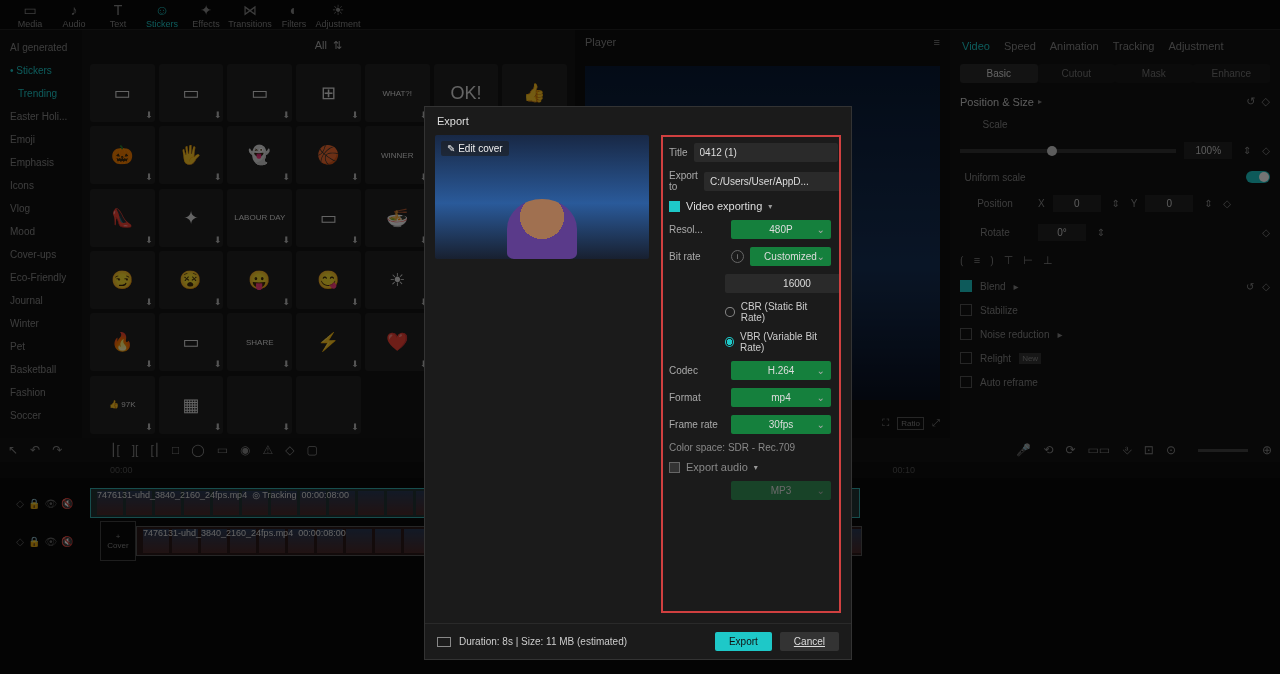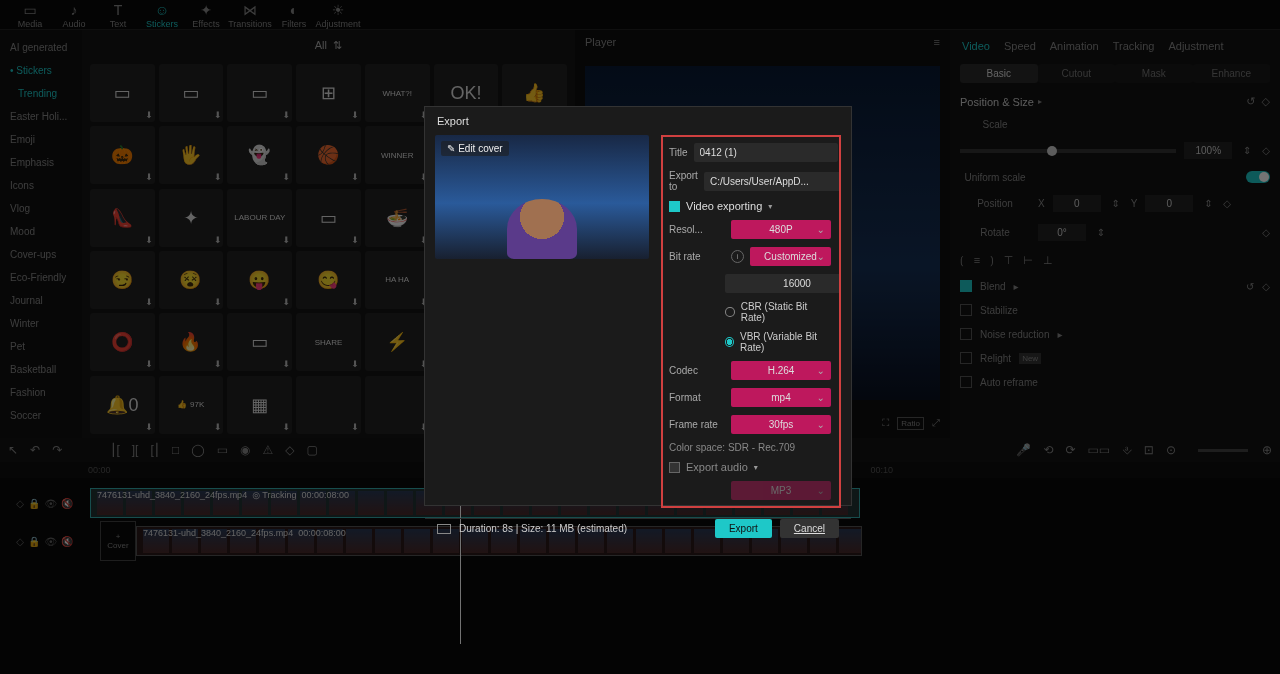--- a/index.html
+++ b/index.html
@@ -50,50 +50,50 @@
 .toggle-on{ width:24px;height:12px; background:#1ec8c8; border-radius:6px; position:relative;}
 .toggle-on::after{content:"";position:absolute;right:1px;top:1px;width:10px;height:10px;background:#fff;border-radius:50%;}
 .align-row{display:flex;gap:10px;color:#888;padding:4px 0;}
 .chk{width:12px;height:12px;border:1px solid #555;display:inline-block;}
 .chk.on{background:#1ec8c8;border-color:#1ec8c8;}
 
 
 .tl-toolbar{height:24px;background:#121212;display:flex;align-items:center;padding:0 8px;gap:14px;color:#888;font-size:12px;}
 .tl-toolbar .grp{display:flex;gap:12px;}
 .tl-toolbar .spacer{flex:1;}
-.tl-ruler{height:16px;background:#0f0f0f;color:#555;font-size:9px;padding-left:88px;display:flex;gap:60px;align-items:center;}
+.tl-ruler{height:16px;background:#0f0f0f;color:#555;font-size:9px;padding-left:110px;display:flex;gap:60px;align-items:center;}
 .timeline{background:#0a0a0a;padding:4px 0 10px;}
 .track-row{display:flex;align-items:center;height:34px;margin:4px 0;}
 .track-head{width:90px;display:flex;gap:4px;justify-content:center;color:#666;font-size:10px;}
 .clip-bar{height:30px;background:#233;border:1px solid #3aa;flex:0 0 770px;position:relative;display:flex;align-items:center;padding:0 6px;gap:3px;overflow:hidden;}
 .clip-bar.b2{border-color:#555;background:#2a1a1a;}
 .clip-label{position:absolute;top:1px;left:6px;font-size:9px;color:#ddd;z-index:2;}
 .thumb{width:26px;height:24px;background:linear-gradient(#2a3a55,#4a2a2a);flex-shrink:0;}
 .cover-box{width:36px;height:40px;border:1px solid #444;margin-left:10px;display:flex;flex-direction:column;align-items:center;justify-content:center;color:#888;font-size:8px;}
 .playhead{position:absolute;left:460px;top:470px;bottom:30px;width:1px;background:#fff;z-index:3;}
 .playhead::before{content:"";position:absolute;top:-4px;left:-4px;width:9px;height:9px;background:#fff;border-radius:2px;}
 
 
-.modal{position:absolute;left:424px;top:106px;width:428px;height:400px;background:#1b1b1b;z-index:10;display:flex;flex-direction:column;border:1px solid #333;}
+.modal{position:absolute;left:424px;top:106px;width:428px;height:554px;background:#1b1b1b;z-index:10;display:flex;flex-direction:column;border:1px solid #333;}
 .modal-title{padding:8px 12px;color:#ddd;font-size:11px;}
 .modal-body{flex:1;display:flex;gap:12px;padding:0 10px 10px;}
 .cover-col{width:214px;}
 .cover-img{height:124px;background:linear-gradient(#182845 0%,#2a5a9a 55%,#182030 100%);position:relative;border-radius:2px;}
 .cover-img .person{position:absolute;bottom:0;left:50%;transform:translateX(-50%);width:70px;height:60px;background:radial-gradient(circle at 50% 30%,#a07050 0 22px,#5a3a8a 22px);border-radius:50% 50% 10% 10%;}
 .edit-cov{position:absolute;top:6px;left:6px;background:rgba(30,30,30,.6);color:#eee;padding:2px 6px;font-size:10px;border-radius:2px;}
 .opts-col{flex:1;border:2px solid #d04040;padding:6px 8px 6px 6px;display:flex;flex-direction:column;gap:8px;overflow:hidden;}
 .or{display:flex;align-items:center;gap:6px;font-size:10px;color:#bbb;}
 .or label{width:56px;color:#aaa;}
 .ot-in{flex:1;background:#2a2a2a;border:none;color:#ddd;padding:4px 6px;font-size:10px;border-radius:2px;}
 .sect-h{display:flex;align-items:center;gap:6px;color:#ddd;font-size:11px;}
 .sect-h .sq{width:11px;height:11px;background:#1ec8c8;}
 .sect-h .car{font-size:8px;color:#999;}
 .sect-h.off .sq{background:#333;border:1px solid #666;}
 .sect-h.off{color:#888;}
-.sel{flex:1;background:#be185d;color:#ddd;padding:4px 4px;position:relative;font-size:10px;text-align:center;border-radius:2px;}
+.sel{flex:1;background:#15803d;color:#ddd;padding:4px 4px;position:relative;font-size:10px;text-align:center;border-radius:2px;}
 .sel::after{content:"⌄";position:absolute;right:6px;color:#aaa;}
 .radio-row{display:flex;align-items:center;gap:6px;color:#ccc;font-size:10px;padding-left:56px;}
 .radio{width:10px;height:10px;border:1px solid #888;border-radius:50%;display:inline-block;}
 .radio.on{border-color:#1ec8c8;background:radial-gradient(circle,#1ec8c8 0 3px,transparent 3px);}
 .kbps-row{display:flex;gap:6px;align-items:center;padding-left:56px;}
 .info-ic{width:13px;height:13px;border:1px solid #666;border-radius:50%;font-size:8px;text-align:center;color:#888;line-height:11px;}
 .cs-row{color:#888;font-size:10px;}
 .modal-foot{height:36px;display:flex;align-items:center;padding:0 12px;gap:8px;border-top:1px solid #2a2a2a;}
 .dur-ic{width:14px;height:10px;border:1px solid #888;}
 .foot-txt{color:#ccc;font-size:10px;}
@@ -261,24 +261,20 @@
         </div>
         <div class="sticker">
           <span style="font-size:18px">😛</span>
           <span class="dl">⬇</span>
         </div>
         <div class="sticker">
           <span style="font-size:18px">😋</span>
           <span class="dl">⬇</span>
         </div>
         <div class="sticker">
-          <span style="font-size:8px">HA HA</span>
-          <span class="dl">⬇</span>
-        </div>
-        <div class="sticker">
           <span style="font-size:18px">☀</span>
           <span class="dl">⬇</span>
         </div>
         <div class="sticker">
           <span style="font-size:8px">SUBSCRIBE!</span>
           <span class="dl">⬇</span>
         </div>
         <div class="sticker">
           <span style="font-size:18px">⭕</span>
           <span class="dl">⬇</span>

